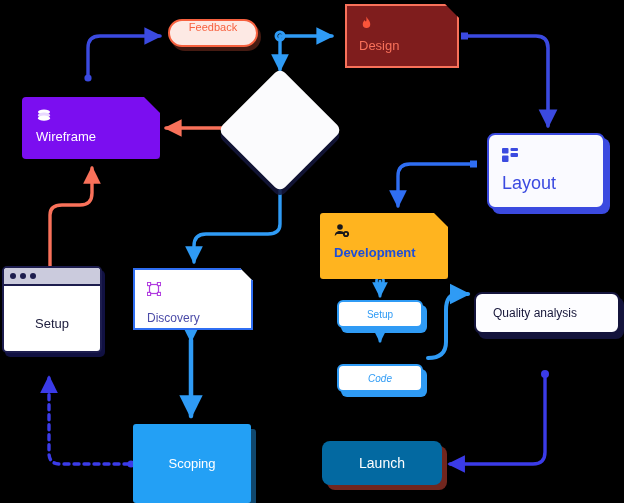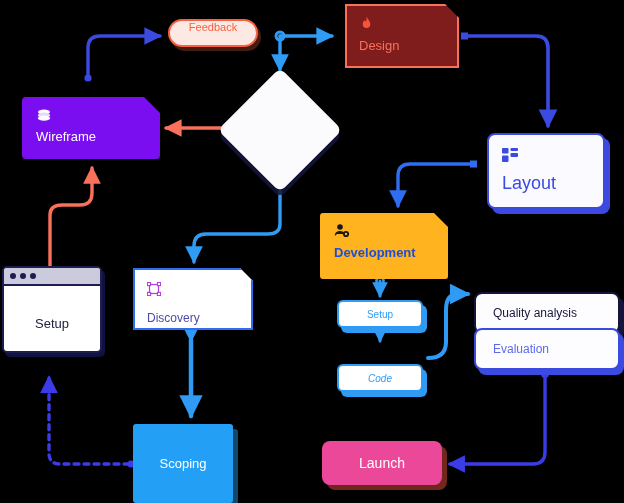--- a/index.html
+++ b/index.html
@@ -81,27 +81,27 @@
     box-shadow:4px 5px 0 #14143c;margin-top:18px;}
   .quality .lbl{margin-left:17px;color:#17173a;font-size:12px;}
 
   
   .evaluation{left:474px;top:328px;width:146px;height:42px;background:#fdfdff;
     border:2px solid #3b4ae0;border-radius:8px;display:flex;align-items:center;
     box-shadow:4px 5px 0 #3b4ae0;}
   .evaluation .lbl{margin-left:17px;color:#5b6ae8;font-size:12px;}
 
   
-  .scoping{left:133px;top:424px;width:100px;height:79px;background:#23a0f5;
+  .scoping{left:133px;top:424px;width:118px;height:79px;background:#23a0f5;
     border-radius:3px;display:flex;align-items:center;justify-content:center;
     box-shadow:5px 5px 0 rgba(35,160,245,.45);}
   .scoping .lbl{color:#fff;font-size:13px;}
 
   
-  .launch{left:322px;top:441px;width:120px;height:44px;background:#ec4899;
+  .launch{left:322px;top:441px;width:120px;height:44px;background:#0369a1;
     border-radius:8px;display:flex;align-items:center;justify-content:center;
     box-shadow:5px 5px 0 rgba(250,85,66,.45);}
   .launch .lbl{color:#fff;font-size:14px;}
 </style>
 </head>
 <body>
 
 <div id="stage">
 
   <svg class="wires" viewBox="0 0 624 503">
@@ -264,23 +264,20 @@
   </div>
 
   <div class="node mini mini-code">
     <span class="lbl">Code</span>
   </div>
 
   <div class="node quality">
     <span class="lbl">Quality analysis</span>
   </div>
 
-  <div class="node evaluation">
-    <span class="lbl">Evaluation</span>
-  </div>
 
   <div class="node scoping">
     <span class="lbl">Scoping</span>
   </div>
 
   <div class="node launch">
     <span class="lbl">Launch</span>
   </div>
 
 </div>

